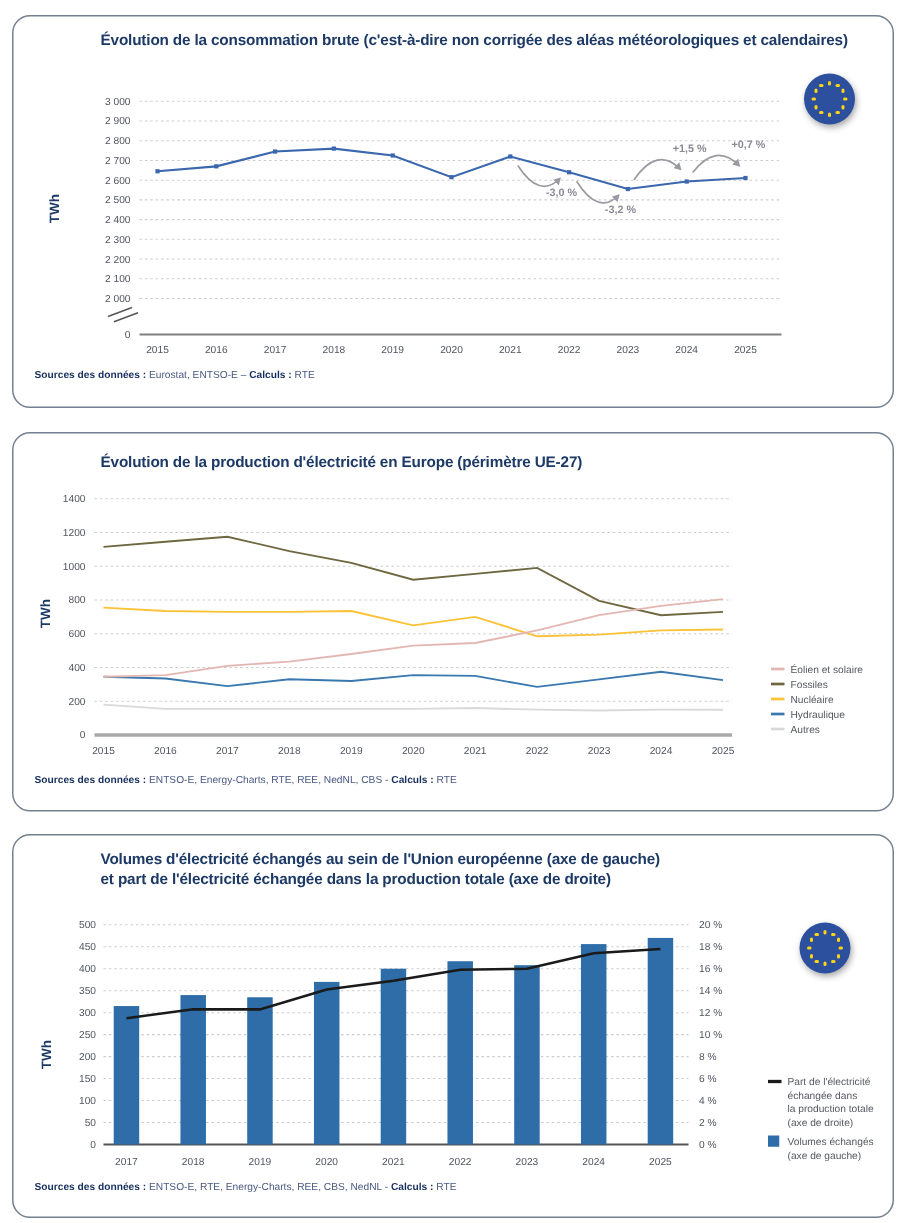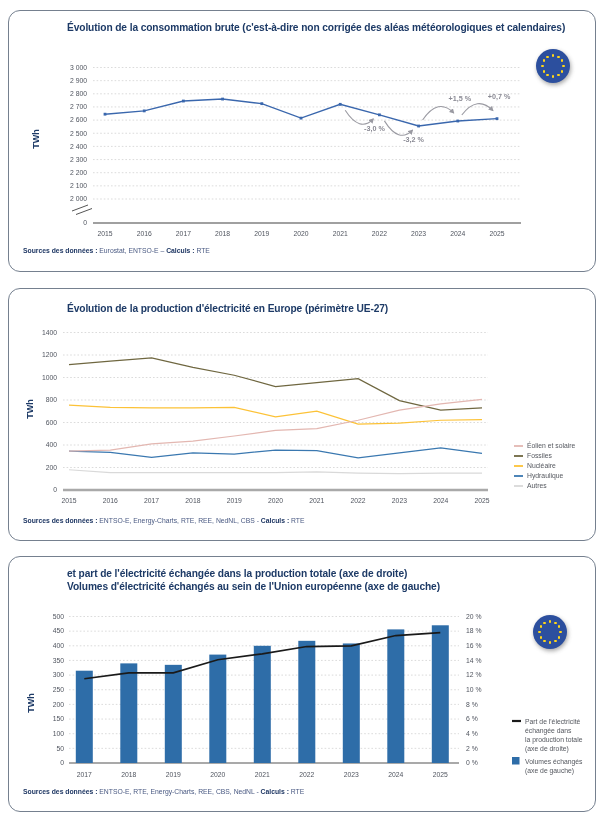--- a/index.html
+++ b/index.html
@@ -191,22 +191,22 @@
         <text x="518" y="199.4" font-size="6.8" fill="#55585f">Autres</text>
       </g>
     </svg>
   <div class="src">
     <b>Sources des données :</b><span> ENTSO-E, Energy-Charts, RTE, REE, NedNL, CBS - </span><b>Calculs :</b><span> RTE</span>
   </div>
 </section>
 
 <section class="panel" id="panel3">
   <div class="ptitle">
+    <div class="tline">Volumes d'électricité échangés au sein de l'Union européenne (axe de gauche)</div>
     <div class="tline">et part de l'électricité échangée dans la production totale (axe de droite)</div>
-    <div class="tline">Volumes d'électricité échangés au sein de l'Union européenne (axe de gauche)</div>
   </div>
   <svg id="svg3" class="chart" width="586" height="253">
       <g>
         <text x="55" y="208.3" text-anchor="end" font-size="6.8" fill="#50555f">0</text>
         <line x1="60" y1="191.35" x2="450" y2="191.35" stroke="#cbcbcb" stroke-width="0.7" stroke-dasharray="1.6 2"></line>
         <text x="55" y="193.65" text-anchor="end" font-size="6.8" fill="#50555f">50</text>
         <line x1="60" y1="176.7" x2="450" y2="176.7" stroke="#cbcbcb" stroke-width="0.7" stroke-dasharray="1.6 2"></line>
         <text x="55" y="179" text-anchor="end" font-size="6.8" fill="#50555f">100</text>
         <line x1="60" y1="162.05" x2="450" y2="162.05" stroke="#cbcbcb" stroke-width="0.7" stroke-dasharray="1.6 2"></line>
         <text x="55" y="164.35000000000002" text-anchor="end" font-size="6.8" fill="#50555f">150</text>

